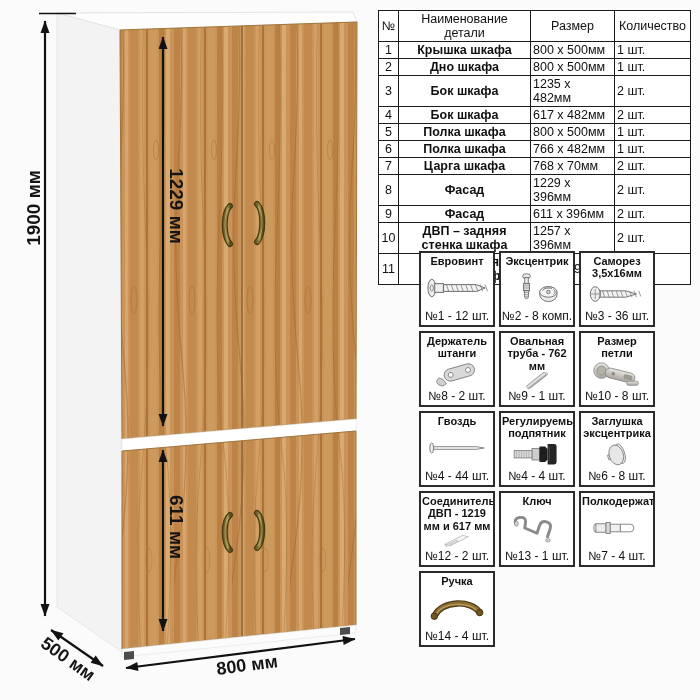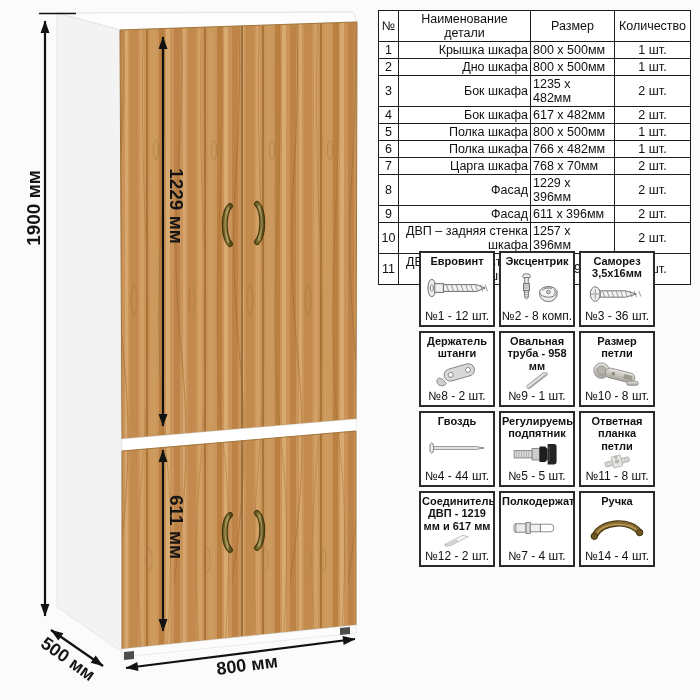--- a/index.html
+++ b/index.html
@@ -6,23 +6,23 @@
   body{width:700px;height:700px;position:relative;background:#fbfbfb;
        font-family:"Liberation Sans",sans-serif;overflow:hidden;}
 
   
   .parts-table{position:absolute;left:378px;top:10px;border-collapse:collapse;background:#fff;}
   .parts-table th,.parts-table td{border:1.5px solid #1b1b1b;font-size:12.5px;color:#101010;
       line-height:1.12;padding:1px 2px;box-sizing:border-box;}
   .parts-table th{font-weight:normal;text-align:center;height:17px;}
   .parts-table tr{height:17px;}
   .c-num{text-align:center;width:20px;}
-  .c-name{text-align:right;padding-left:4px;width:132px;}
+  .c-name{text-align:center;padding-left:4px;width:132px;font-weight:bold;}
   .c-size{text-align:left;width:84px;}
-  .c-qty{text-align:center;width:76px;}
+  .c-qty{text-align:left;width:76px;}
 
   
   .hw-grid{position:absolute;left:419px;top:251px;display:grid;
       grid-template-columns:repeat(3,76px);grid-auto-rows:76px;gap:4px;}
   .hw-cell{border:2px solid #2b2b2b;background:#fff;display:flex;flex-direction:column;
       align-items:center;box-sizing:border-box;padding:2px 1px;overflow:hidden;}
   .hw-title{font-weight:bold;font-size:11px;line-height:1.12;text-align:center;color:#111;width:100%;}
   .hw-icon{flex:1;display:flex;align-items:center;justify-content:center;min-height:0;width:100%;}
   .hw-icon svg{max-height:100%;max-width:70px;}
   .hw-count{font-weight:normal;font-size:12px;color:#111;white-space:nowrap;}
@@ -246,21 +246,21 @@
             <rect x="16" y="8" width="38" height="15" rx="7.5" fill="#d9d9d9" stroke="#777"></rect>
             <circle cx="24" cy="15.5" r="3" fill="#fff" stroke="#777"></circle>
             <circle cx="46" cy="15.5" r="3" fill="#fff" stroke="#777"></circle>
           </g>
           <path d="M10,22 q-5,3 -1,8 q5,4 10,-1 l-4,-5 z" fill="#cfcfcf" stroke="#777"></path>
         </svg>
       </div>
     <div class="hw-count">№8 - 2 шт.</div>
   </div>
     <div class="hw-cell">
-    <div class="hw-title">Овальная труба - 958 мм</div>
+    <div class="hw-title">Овальная труба - 762 мм</div>
     <div class="hw-icon">
         <svg viewBox="0 0 64 36" width="56" height="34">
           <defs>
             <linearGradient id="tubeg" x1="0" y1="0" x2="1" y2="0">
               <stop offset="0" stop-color="#9c9c9c"></stop>
               <stop offset="0.35" stop-color="#f2f2f2"></stop>
               <stop offset="0.7" stop-color="#b9b9b9"></stop>
               <stop offset="1" stop-color="#8f8f8f"></stop>
             </linearGradient>
           </defs>
@@ -310,47 +310,55 @@
     <div class="hw-icon">
         <svg viewBox="0 0 64 36" width="56" height="32">
           <rect x="4" y="13" width="22" height="9" fill="#dcdcdc" stroke="#777"></rect>
           <path d="M7,13 v9 M10,13 v9 M13,13 v9 M16,13 v9 M19,13 v9 M22,13 v9" stroke="#999" stroke-width="0.8"></path>
           <rect x="26" y="10.5" width="9" height="14" fill="#cdcdcd" stroke="#777"></rect>
           <path d="M35,8 h7 l3,3 v13 l-3,3 h-7 z" fill="#1e1e1e"></path>
           <path d="M45,5 h8 q3,0 3,3 v19 q0,3 -3,3 h-8 z" fill="#252525"></path>
           <path d="M47,8 v18" stroke="#4a4a4a" stroke-width="1.2"></path>
         </svg>
       </div>
-    <div class="hw-count">№5 - 5 шт.</div>
-  </div>
-    <div class="hw-cell">
-    <div class="hw-title">Ответная планка петли</div>
-    <div class="hw-icon">
-        <svg viewBox="0 0 64 36" width="58" height="34">
-          <g transform="rotate(-14 32 20)" stroke="#8a8a8a">
-            <rect x="6" y="16" width="52" height="10" rx="2" fill="#dddbd6"></rect>
-            <rect x="22" y="8" width="20" height="24" rx="2" fill="#e6e4df"></rect>
-            <circle cx="13" cy="21" r="3.2" fill="#f5f5f5"></circle>
-            <circle cx="51" cy="21" r="3.2" fill="#f5f5f5"></circle>
-            <ellipse cx="32" cy="20" rx="4" ry="3" fill="#c2bfb8"></ellipse>
-            <circle cx="32" cy="11" r="2.5" fill="#cac7c0"></circle>
-          </g>
-        </svg>
-      </div>
-    <div class="hw-count">№11 - 8 шт.</div>
+    <div class="hw-count">№4 - 4 шт.</div>
+  </div>
+    <div class="hw-cell">
+    <div class="hw-title">Заглушка эксцентрика</div>
+    <div class="hw-icon">
+        <svg viewBox="0 0 64 36" width="50" height="32">
+          <g transform="rotate(-18 32 18)">
+            <rect x="20" y="15" width="7" height="6" fill="#d8d8d8" stroke="#777" stroke-width="0.8"></rect>
+            <ellipse cx="36" cy="18" rx="6" ry="13" fill="#f1f1f1" stroke="#777"></ellipse>
+            <ellipse cx="31" cy="18" rx="9" ry="13" fill="#e7e7e7" stroke="#777"></ellipse>
+          </g>
+        </svg>
+      </div>
+    <div class="hw-count">№6 - 8 шт.</div>
   </div>
     <div class="hw-cell">
     <div class="hw-title">Соединитель ДВП - 1219 мм и 617 мм</div>
     <div class="hw-icon">
         <svg viewBox="0 0 64 36" width="58" height="32">
           <polygon points="6,26 44,7 56,10 18,29" fill="#f6f6f6" stroke="#888"></polygon>
           <polygon points="6,29 30,17.5 34,19 10,31" fill="#e9e9e9" stroke="#888" stroke-width="0.8"></polygon>
         </svg>
       </div>
     <div class="hw-count">№12 - 2 шт.</div>
+  </div>
+    <div class="hw-cell">
+    <div class="hw-title">Ключ</div>
+    <div class="hw-icon">
+        <svg viewBox="0 0 64 36" width="56" height="32">
+          <path d="M8,14 q-3,-7 4,-8 q7,-1 7,5 l-1,7 l14,6 l3,-9 q2,-6 8,-4 q6,2 4,8 l-3,9" fill="none" stroke="#8a8a8a" stroke-width="3.4" stroke-linecap="round" stroke-linejoin="round"></path>
+          <ellipse cx="8.5" cy="13" rx="2.2" ry="3" fill="#cfcfcf" stroke="#777" stroke-width="0.6"></ellipse>
+          <ellipse cx="44.5" cy="32" rx="2.6" ry="2" fill="#cfcfcf" stroke="#777" stroke-width="0.6"></ellipse>
+        </svg>
+      </div>
+    <div class="hw-count">№13 - 1 шт.</div>
   </div>
     <div class="hw-cell">
     <div class="hw-title">Полкодержатель</div>
     <div class="hw-icon">
         <svg viewBox="0 0 64 24" width="54" height="24">
           <ellipse cx="7" cy="12" rx="2.5" ry="5" fill="#e8e8e8" stroke="#777"></ellipse>
           <rect x="7" y="7" width="12" height="10" fill="#ececec" stroke="#777"></rect>
           <rect x="19" y="5.5" width="5" height="13" fill="#d9d9d9" stroke="#777"></rect>
           <rect x="24" y="7.5" width="12" height="9" fill="#f0f0f0" stroke="#777"></rect>
           <path d="M36,7.5 h12 q4,0 4,4.5 q0,4.5 -4,4.5 h-12 z" fill="#fff" stroke="#777"></path>

